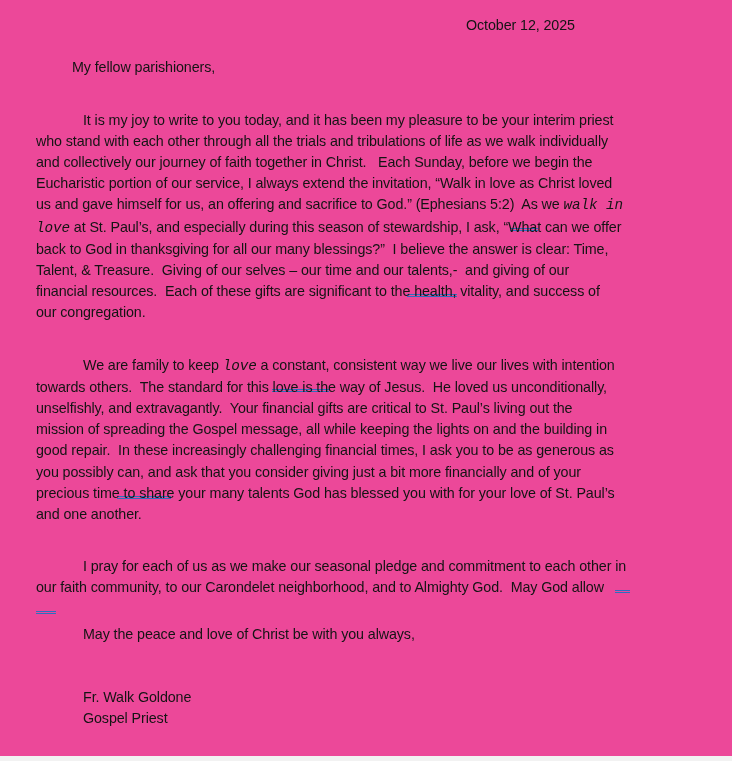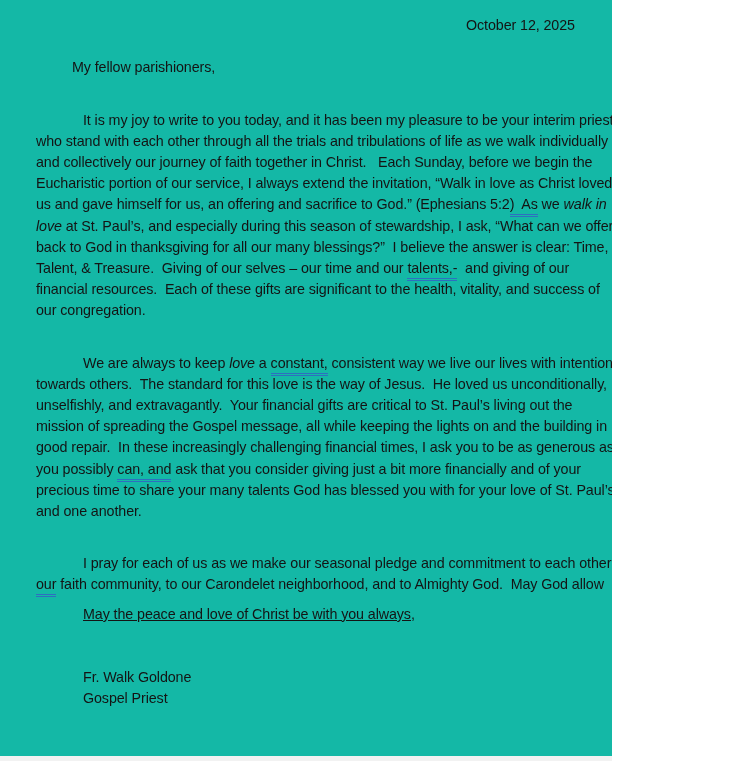--- a/index.html
+++ b/index.html
@@ -2,24 +2,24 @@
 <html><head>
 <meta charset="utf-8">
 <style>
   html, body {
     margin: 0;
     padding: 0;
     background: #ffffff;
   }
   .page {
     position: relative;
-    width: 612px;
+    width: 732px;
     height: 761px;
     box-sizing: border-box;
-    background: #14b8a6;
+    background: #ec4899;
     color: #141414;
     font-family: "Liberation Sans", sans-serif;
     font-size: 14.3px;
     letter-spacing: -0.1px;
     line-height: 21.2px;
     padding: 15px 26px 0 36px;
     overflow: hidden;
   }
   .line {
     white-space: pre;
@@ -29,34 +29,33 @@
     padding-left: 430px;
   }
   .salutation {
     margin-top: 21.2px;
     margin-left: 36px;
   }
   .paragraph {
     margin-top: 31px;
   }
   .closing {
-    margin-top: 8px;
-    text-decoration: underline;
+    margin-top: 25px;
   }
   .signature {
     margin-top: 42.4px;
   }
   .indent {
     text-indent: 47px;
   }
   .seg { white-space: pre; }
-  .seg.italic { font-style: italic; }
+  .seg.italic { font-style: italic; font-family: Liberation Mono, monospace; }
   .seg.grammar {
     border-bottom: 3px double #2e6fc0;
-    padding-bottom: 2px;
+    padding-bottom: 16px;
   }
   .bottom-strip {
     position: absolute;
     left: 0;
     bottom: 0;
     width: 100%;
     height: 5px;
     background: #f2f2f2;
   }
 </style>
@@ -75,21 +74,21 @@
         <div class="line"><span class="seg">and collectively our journey of faith together in Christ.   Each Sunday, before we begin the</span></div>
         <div class="line"><span class="seg">Eucharistic portion of our service, I always extend the invitation, “Walk in love as Christ loved</span></div>
         <div class="line"><span class="seg">us and gave himself for us, an offering and sacrifice to God.” (Ephesians 5:2</span><span class="seg grammar">)  As</span><span class="seg"> we </span><span class="seg italic">walk in</span></div>
         <div class="line"><span class="seg italic">love</span><span class="seg"> at St. Paul’s, and especially during this season of stewardship, I ask, “What can we offer</span></div>
         <div class="line"><span class="seg">back to God in thanksgiving for all our many blessings?”  I believe the answer is clear: Time,</span></div>
         <div class="line"><span class="seg">Talent, &amp; Treasure.  Giving of our selves – our time and our </span><span class="seg grammar">talents,-</span><span class="seg">  and giving of our</span></div>
         <div class="line"><span class="seg">financial resources.  Each of these gifts are significant to the health, vitality, and success of</span></div>
         <div class="line"><span class="seg">our congregation.</span></div>
       </div>
       <div class="paragraph">
-        <div class="line indent"><span class="seg">We are always to keep </span><span class="seg italic">love</span><span class="seg"> a </span><span class="seg grammar">constant,</span><span class="seg"> consistent way we live our lives with intention</span></div>
+        <div class="line indent"><span class="seg">We are family to keep </span><span class="seg italic">love</span><span class="seg"> a </span><span class="seg grammar">constant,</span><span class="seg"> consistent way we live our lives with intention</span></div>
         <div class="line"><span class="seg">towards others.  The standard for this love is the way of Jesus.  He loved us unconditionally,</span></div>
         <div class="line"><span class="seg">unselfishly, and extravagantly.  Your financial gifts are critical to St. Paul’s living out the</span></div>
         <div class="line"><span class="seg">mission of spreading the Gospel message, all while keeping the lights on and the building in</span></div>
         <div class="line"><span class="seg">good repair.  In these increasingly challenging financial times, I ask you to be as generous as</span></div>
         <div class="line"><span class="seg">you possibly </span><span class="seg grammar">can, and</span><span class="seg"> ask that you consider giving just a bit more financially and of your</span></div>
         <div class="line"><span class="seg">precious time to share your many talents God has blessed you with for your love of St. Paul’s</span></div>
         <div class="line"><span class="seg">and one another.</span></div>
       </div>
       <div class="paragraph">
         <div class="line indent"><span class="seg">I pray for each of us as we make our seasonal pledge and commitment to each other </span><span class="seg grammar">in </span></div>

